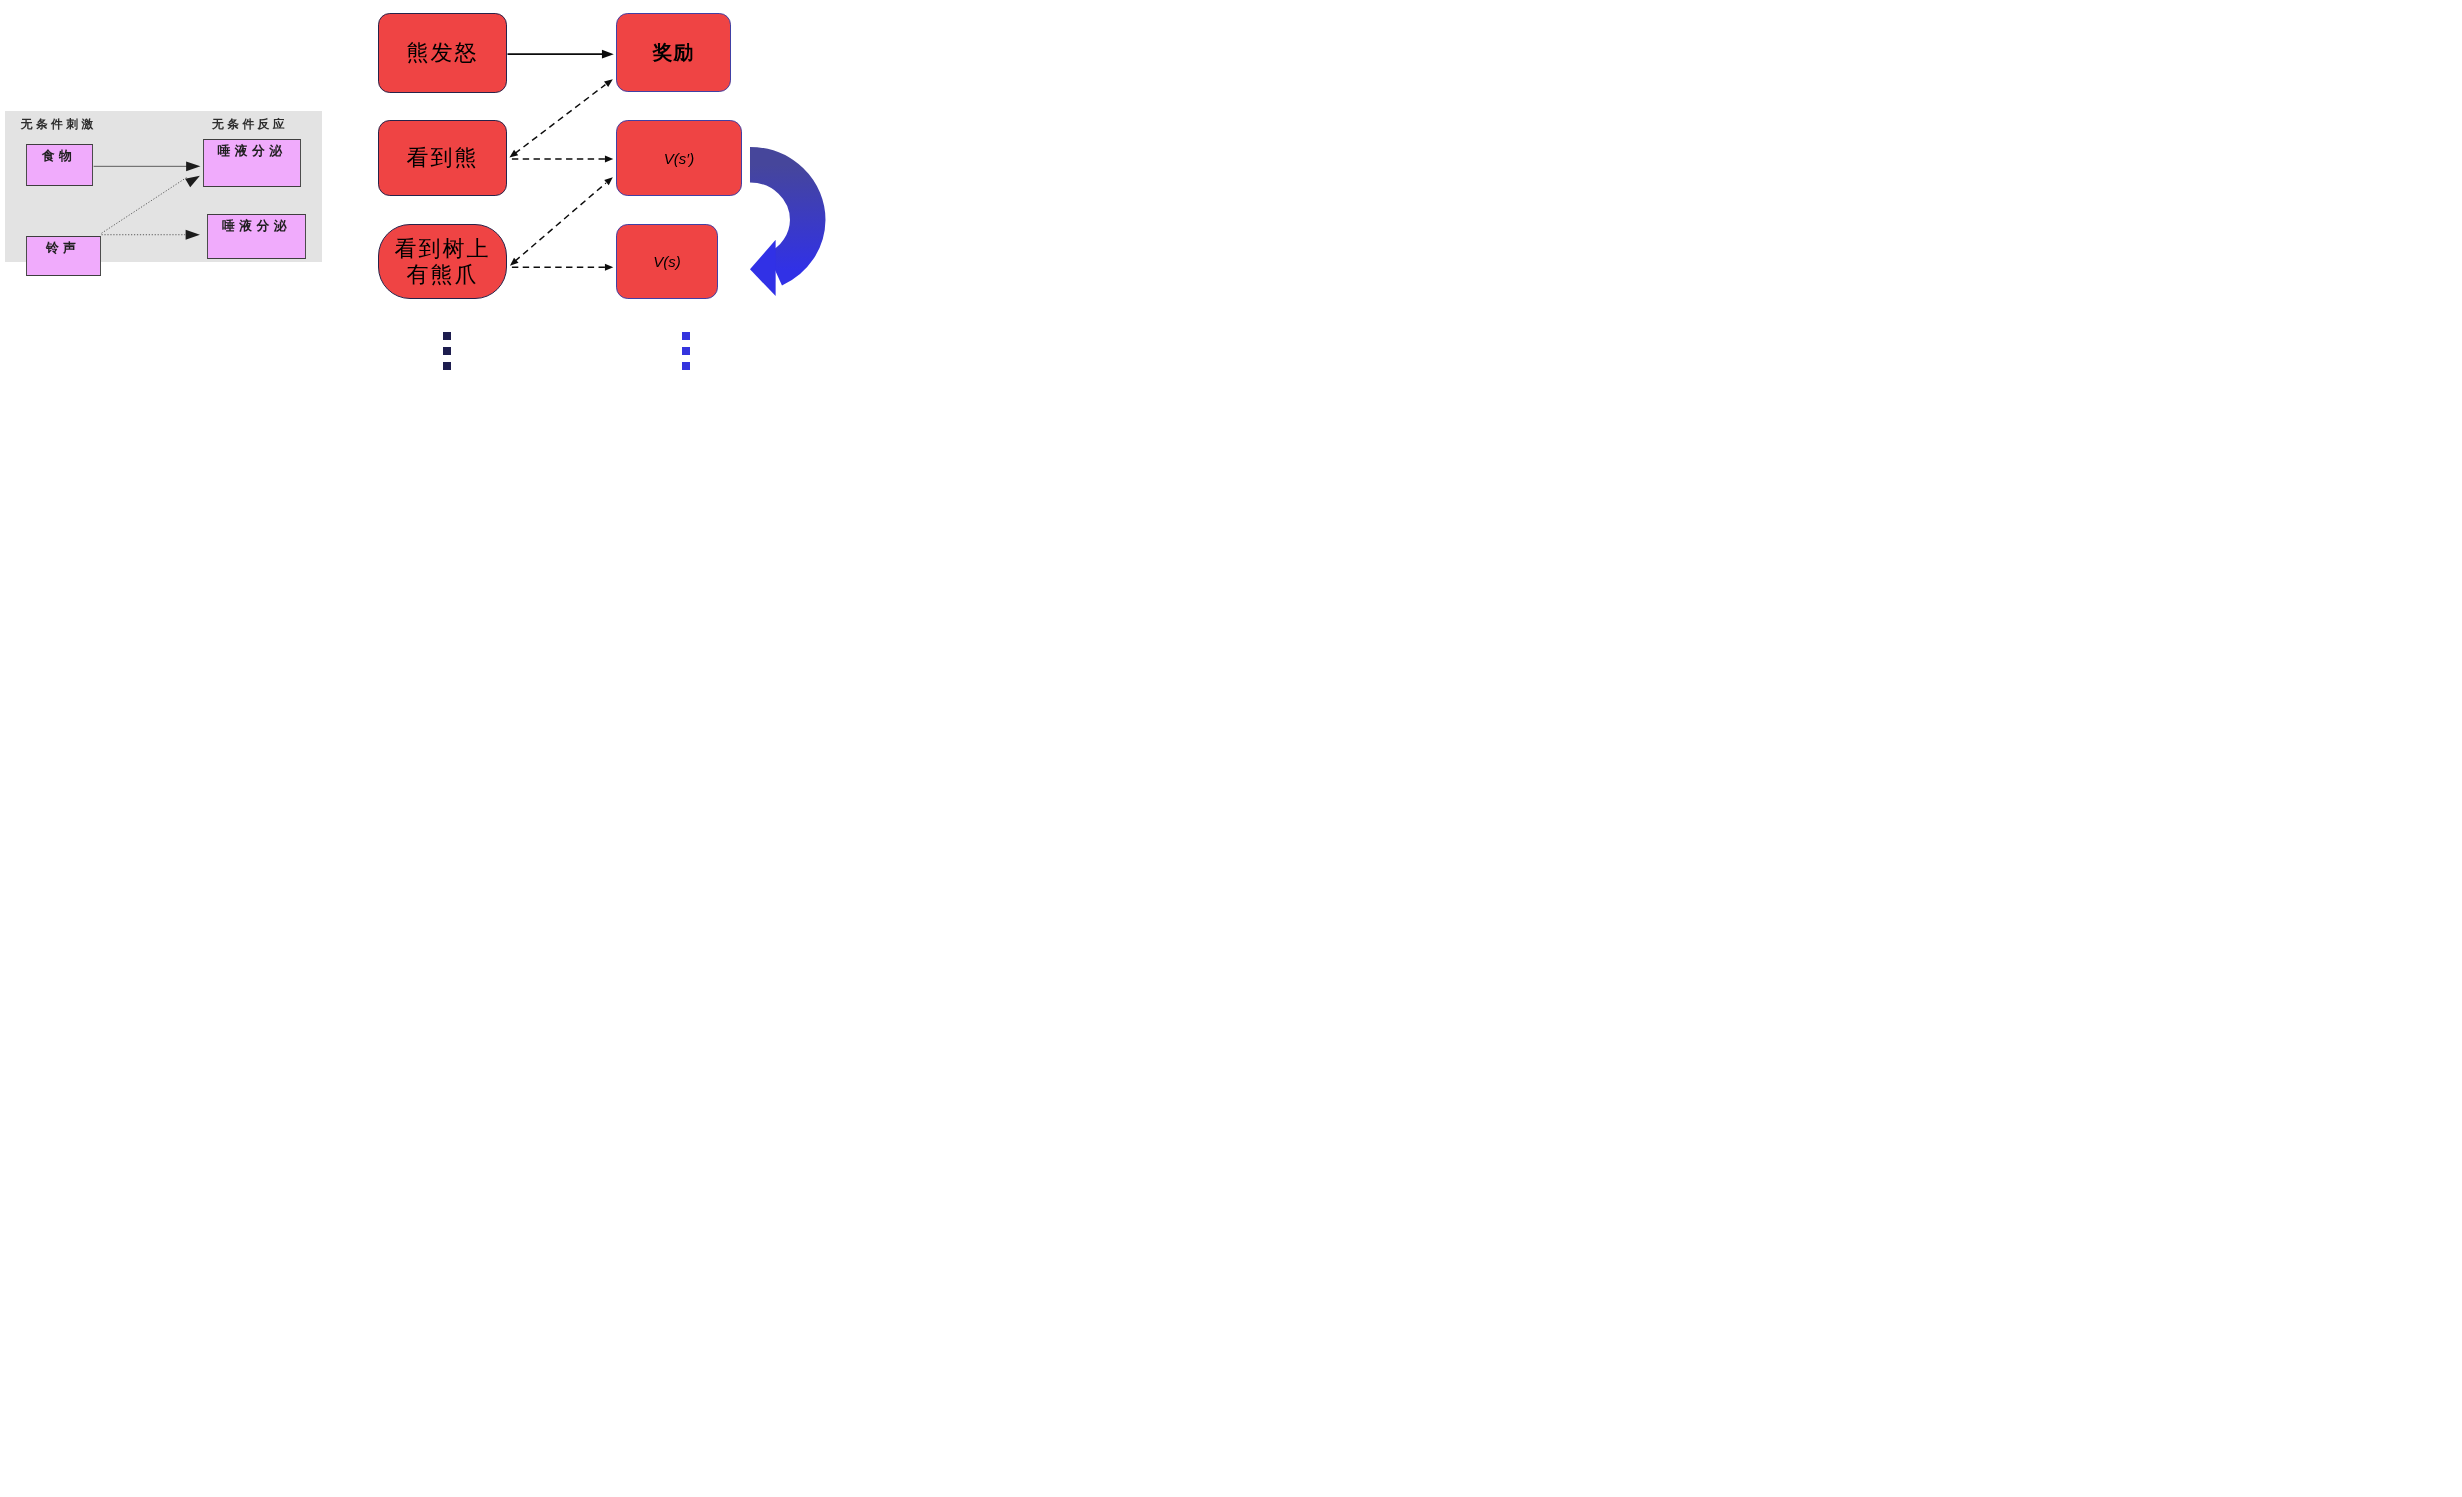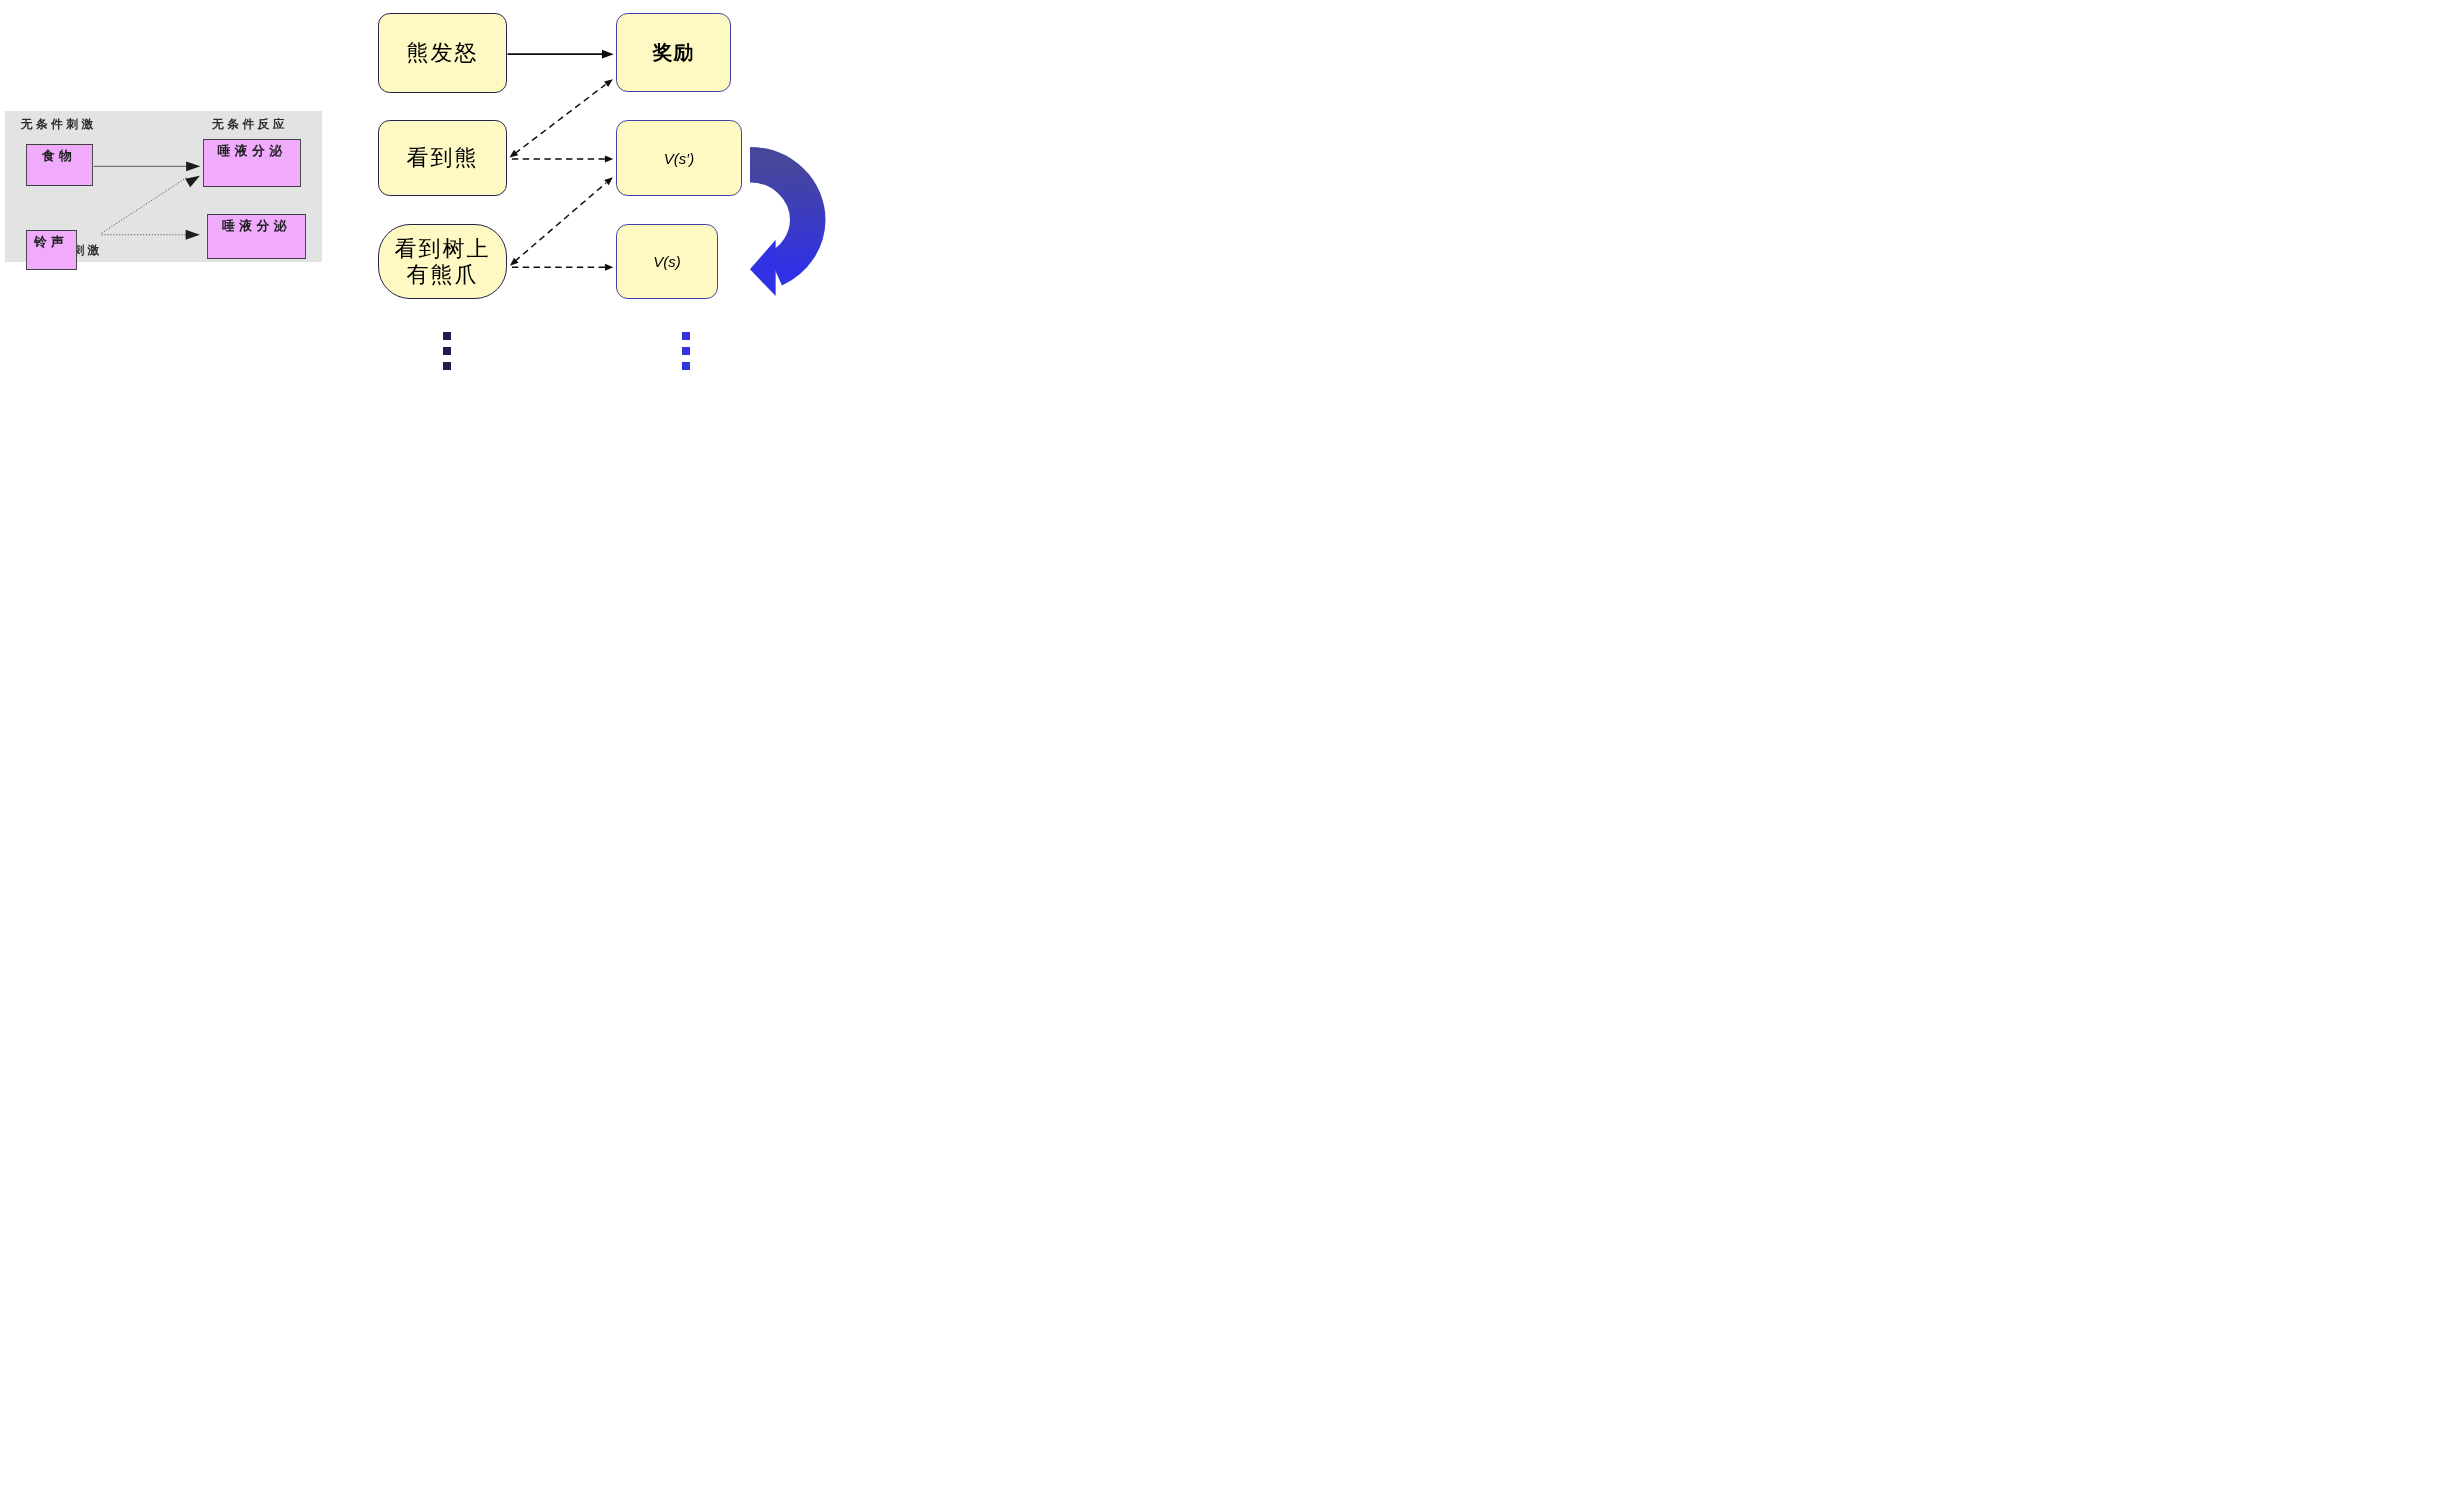--- a/index.html
+++ b/index.html
@@ -14,21 +14,21 @@
     letter-spacing:3.4px;white-space:nowrap;
   }
   .pbox{
     position:absolute;background:#f0abfc;box-sizing:border-box;
     border:0.7px solid #4c4c4c;border-top:1.5px solid #3e3e3e;border-bottom:1.5px solid #3e3e3e;
     text-align:center;font-size:12.8px;font-weight:600;color:#1f1f1f;
     letter-spacing:4.4px;padding-top:2.5px;white-space:nowrap;
   }
   
   .rnode{
-    position:absolute;background:#fef9c3;box-sizing:border-box;
+    position:absolute;background:#ef4444;box-sizing:border-box;
     border:1.5px solid;border-radius:11.8px;
     display:flex;flex-direction:column;align-items:center;justify-content:center;
     text-align:center;
   }
   .rnode.dark{border-color:#26234a;}
   .rnode.blue{border-color:#4040a5;}
   .cjk-big{font-size:22px;color:#000;letter-spacing:2px;line-height:1.15;white-space:nowrap;}
   .serif-bold{font-family:"Liberation Serif",serif;font-weight:bold;font-size:19.7px;color:#000;letter-spacing:1px;}
   .math{font-family:Liberation Sans, sans-serif;font-style:italic;font-size:15px;color:#000;}
   .dot{position:absolute;width:7.9px;height:7.9px;}
@@ -43,21 +43,21 @@
 
   <div class="gray-panel"></div>
 
   <div class="plabel" style="left:20.7px;top:117px;">无条件刺激</div>
   <div class="plabel" style="left:212px;top:117px;">无条件反应</div>
   <div class="plabel" style="left:42px;top:243px;">条件刺激</div>
   <div class="plabel" style="left:223px;top:243px;">条件反应</div>
 
   <div class="pbox" style="left:25.6px;top:144px;width:67px;height:42px;">食物</div>
   <div class="pbox" style="left:203px;top:139px;width:98px;height:48px;">唾液分泌</div>
-  <div class="pbox" style="left:25.6px;top:230px;width:51px;height:40px;">铃声</div>
+  <div class="pbox" style="left:25.6px;top:236px;width:75px;height:40px;">铃声</div>
   <div class="pbox" style="left:207px;top:214px;width:99px;height:45px;">唾液分泌</div>
 
   <div class="rnode dark" style="left:378px;top:12.8px;width:129px;height:80px;">
     <span class="cjk-big">熊发怒</span>
   </div>
   <div class="rnode blue" style="left:616px;top:13.3px;width:115px;height:79px;">
     <span class="serif-bold">奖励</span>
   </div>
   <div class="rnode dark" style="left:378px;top:120px;width:129px;height:76px;font-family:Liberation Serif, serif;">
     <span class="cjk-big">看到熊</span>

